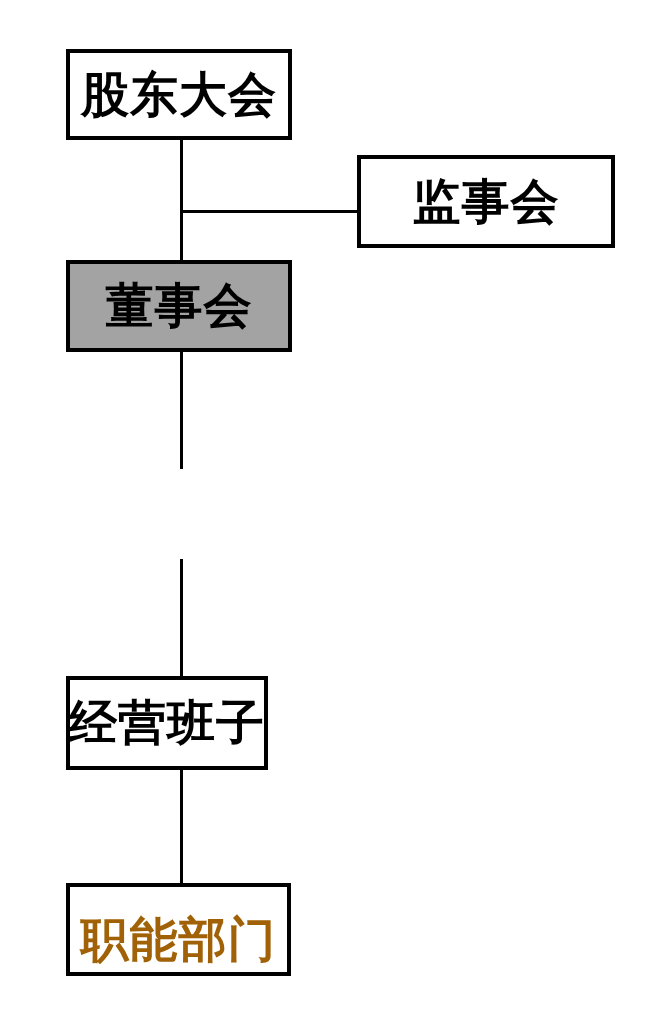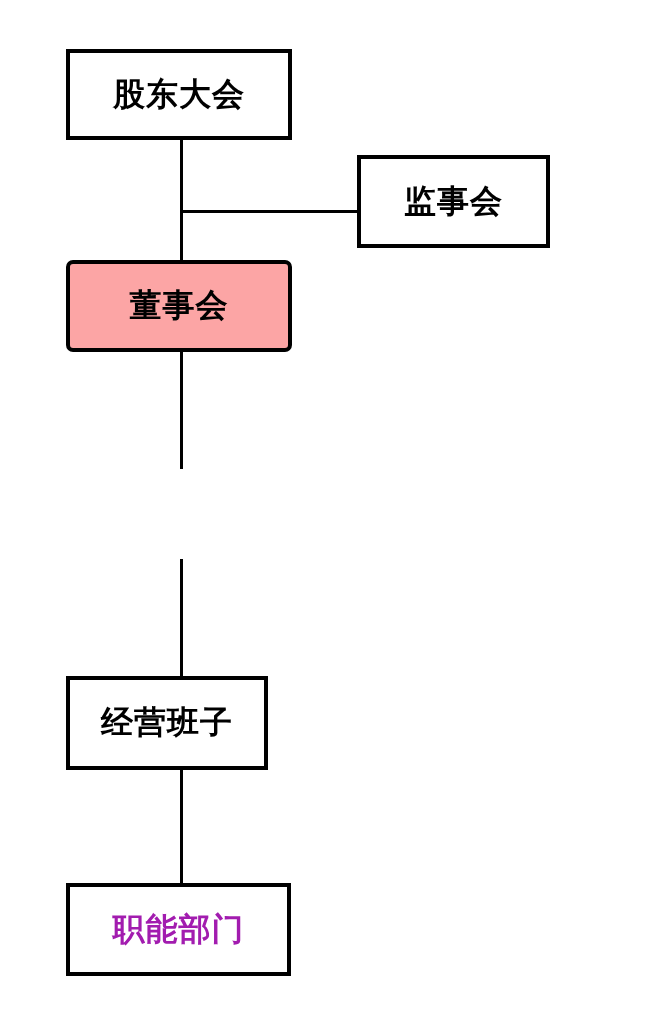--- a/index.html
+++ b/index.html
@@ -21,33 +21,33 @@
     height: 1010px;
   }
   .node {
     position: absolute;
     box-sizing: border-box;
     border: 4px solid #ec4899;
     background: #ffffff;
     display: flex;
     align-items: center;
     justify-content: center;
-    font-size: 32px;
+    font-size: 48px;
     font-weight: bold;
     color: #000000;
     letter-spacing: 1px;
     white-space: nowrap;
   }
   .connector {
     position: absolute;
     background: #000000;
   }
   
   #node-shareholders     { left: 66px;  top: 49px;  width: 226px; height: 91px; }
-  #node-supervisory      { left: 357px; top: 155px; width: 193px; height: 93px; align-items: center; }
+  #node-supervisory      { left: 357px; top: 155px; width: 258px; height: 93px; align-items: center; }
   #node-board            { left: 66px;  top: 260px; width: 226px; height: 92px; }
   #node-general-manager  { left: 66px;  top: 468px; width: 226px; height: 92px; }
   #node-management-team  { left: 66px;  top: 676px; width: 202px; height: 94px; }
   #node-functional-depts { left: 66px;  top: 883px; width: 225px; height: 93px; }
   
   #edge-shareholders-board   { left: 180px; top: 139px; width: 3px;   height: 122px; }
   #edge-branch-supervisory   { left: 181px; top: 210px; width: 177px; height: 3px;  }
   #edge-board-gm             { left: 180px; top: 351px; width: 3px;   height: 118px; }
   #edge-gm-management        { left: 180px; top: 559px; width: 3px;   height: 118px; }
   #edge-management-functional{ left: 180px; top: 769px; width: 3px;   height: 115px; }
@@ -64,26 +64,26 @@
   <div class="connector" id="edge-management-functional" style="background: rgb(0, 0, 0);"></div>
 
   <div class="node" id="node-shareholders" style="border-color: rgb(0, 0, 0); background: rgb(255, 255, 255); color: rgb(0, 0, 0);">
     <span>股东大会</span>
   </div>
 
   <div class="node" id="node-supervisory" style="border-color: rgb(0, 0, 0); background: rgb(255, 255, 255); color: rgb(0, 0, 0);">
     <span>监事会</span>
   </div>
 
-  <div class="node" id="node-board" style="border-color: rgb(0, 0, 0); background: #fca5a5; color: rgb(0, 0, 0); border-radius: 7px;">
+  <div class="node" id="node-board" style="border-color: rgb(0, 0, 0); background: #a3a3a3; color: rgb(0, 0, 0);">
     <span>董事会</span>
   </div>
 
 
   <div class="node" id="node-management-team" style="border-color: rgb(0, 0, 0); background: rgb(255, 255, 255); color: rgb(0, 0, 0);">
     <span>经营班子</span>
   </div>
 
-  <div class="node" id="node-functional-depts" style="border-color: rgb(0, 0, 0); background: rgb(255, 255, 255); color: #a21caf;">
+  <div class="node" id="node-functional-depts" style="border-color: rgb(0, 0, 0); background: rgb(255, 255, 255); color: #a16207; align-items: flex-end;">
     <span>职能部门</span>
   </div>
 
 </div>
 
 </body></html>

